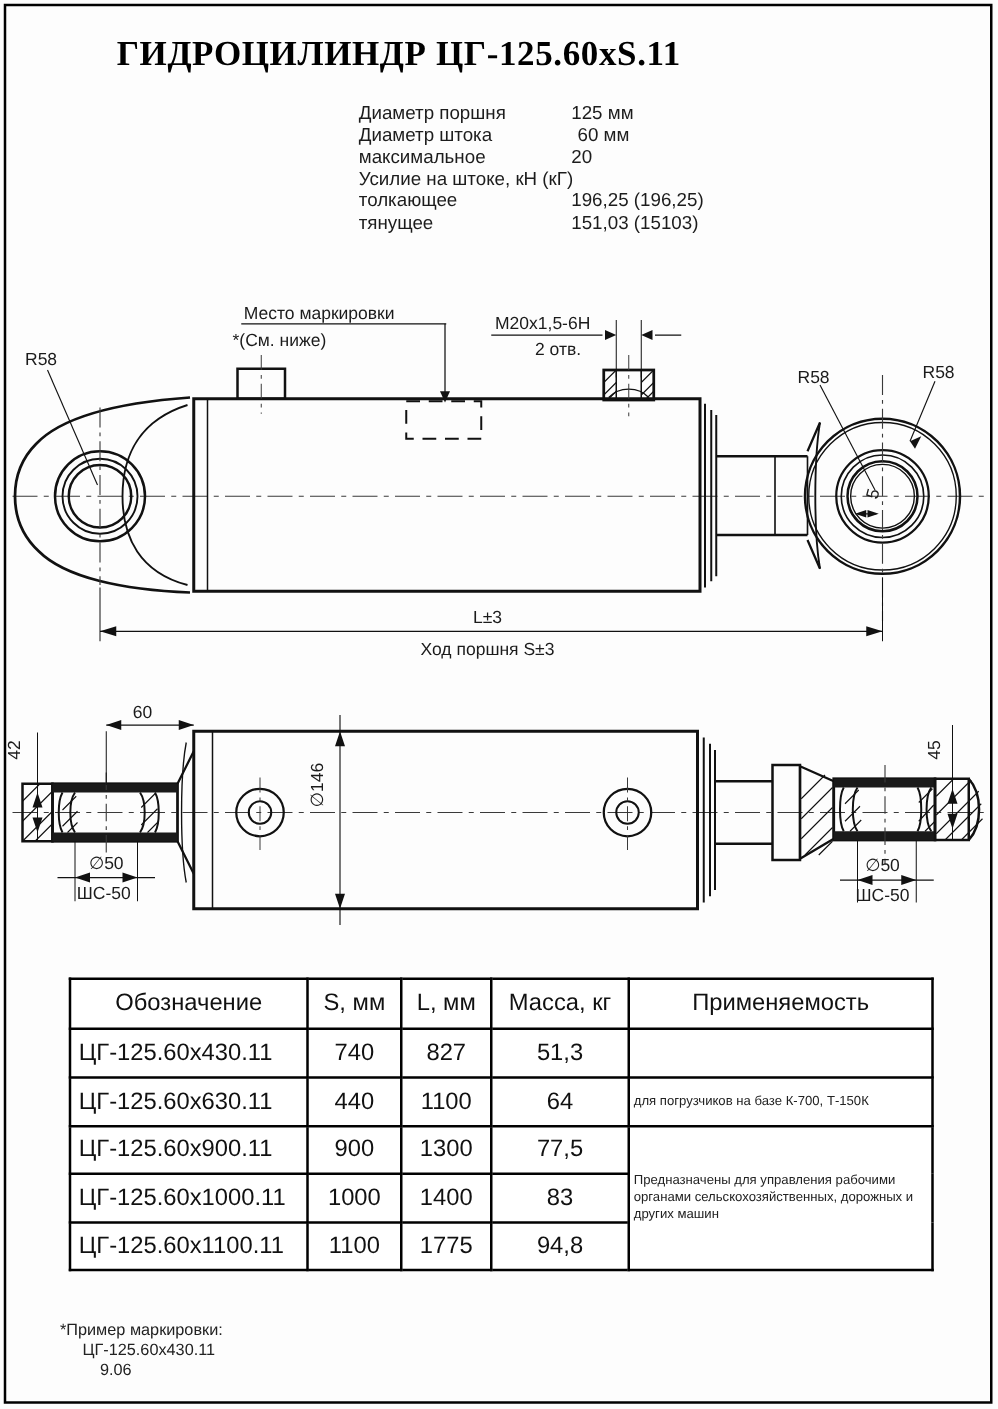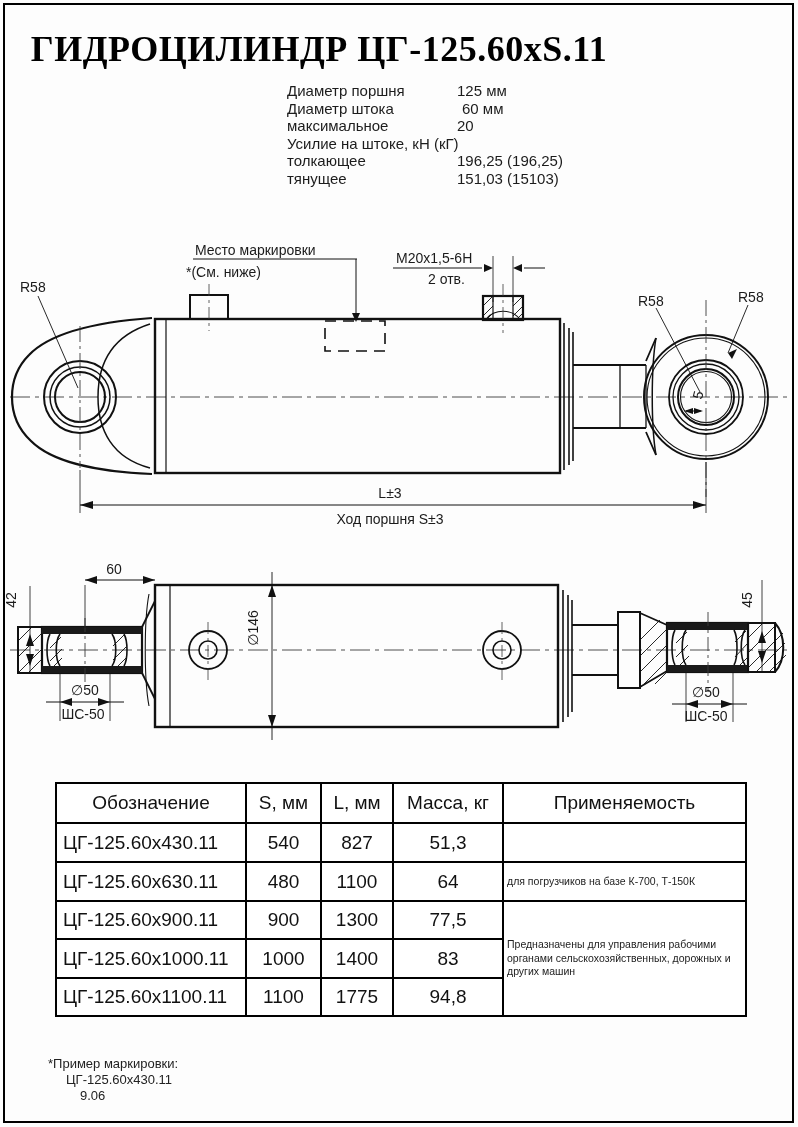--- a/index.html
+++ b/index.html
@@ -4,21 +4,21 @@
 <style>
   html,body{margin:0;padding:0;}
   body{
     width:798px;height:1127px;position:relative;overflow:hidden;
     background:#fdfdfd;color:#111;
     font-family:"Liberation Sans",sans-serif;
   }
   .frame{position:absolute;left:3px;top:3px;right:4px;bottom:4px;border:2px solid #000;pointer-events:none;}
   .title{
     position:absolute;left:0;top:28px;width:638px;text-align:center;
-    font-family:"Liberation Serif",serif;font-weight:bold;font-size:36px;letter-spacing:.5px;color:#000;
+    font-family:"Liberation Serif",serif;font-weight:bold;font-size:28px;letter-spacing:.5px;color:#000;
   }
   .specs{position:absolute;left:287px;top:82px;font-size:15px;line-height:17.6px;color:#1c1c1c;}
   .specs .row{white-space:nowrap;}
   .specs .lab{display:inline-block;width:170px;white-space:nowrap;}
   .specs .val{display:inline-block;white-space:nowrap;}
   svg{position:absolute;left:0;top:230px;}
   svg text{font-family:"Liberation Sans",sans-serif;font-size:14px;fill:#1b1b1b;}
   .tblwrap{position:absolute;left:55px;top:782px;}
   table{border-collapse:collapse;table-layout:fixed;width:690px;background:#fff;}
   td,th{border:2px solid #000;font-weight:normal;overflow:hidden;}
@@ -225,28 +225,28 @@
     <tbody>
         <tr style="height:40px">
       <th>Обозначение</th>
       <th>S, мм</th>
       <th>L, мм</th>
       <th>Масса, кг</th>
       <th>Применяемость</th>
     </tr>
     <tr style="height:39px">
       <td class="desig">ЦГ-125.60х430.11</td>
-      <td class="num">540</td>
+      <td class="num">740</td>
       <td class="num">827</td>
       <td class="num">51,3</td>
       <td class="app"></td>
     </tr>
     <tr style="height:39px">
       <td class="desig">ЦГ-125.60х630.11</td>
-      <td class="num">480</td>
+      <td class="num">440</td>
       <td class="num">1100</td>
       <td class="num">64</td>
       <td class="app">для погрузчиков на базе К-700, Т-150К</td>
     </tr>
     <tr style="height:38px">
       <td class="desig">ЦГ-125.60х900.11</td>
       <td class="num">900</td>
       <td class="num">1300</td>
       <td class="num">77,5</td>
       <td class="app" rowspan="3">Предназначены для управления рабочими органами сельскохозяйственных, дорожных и других машин</td>

